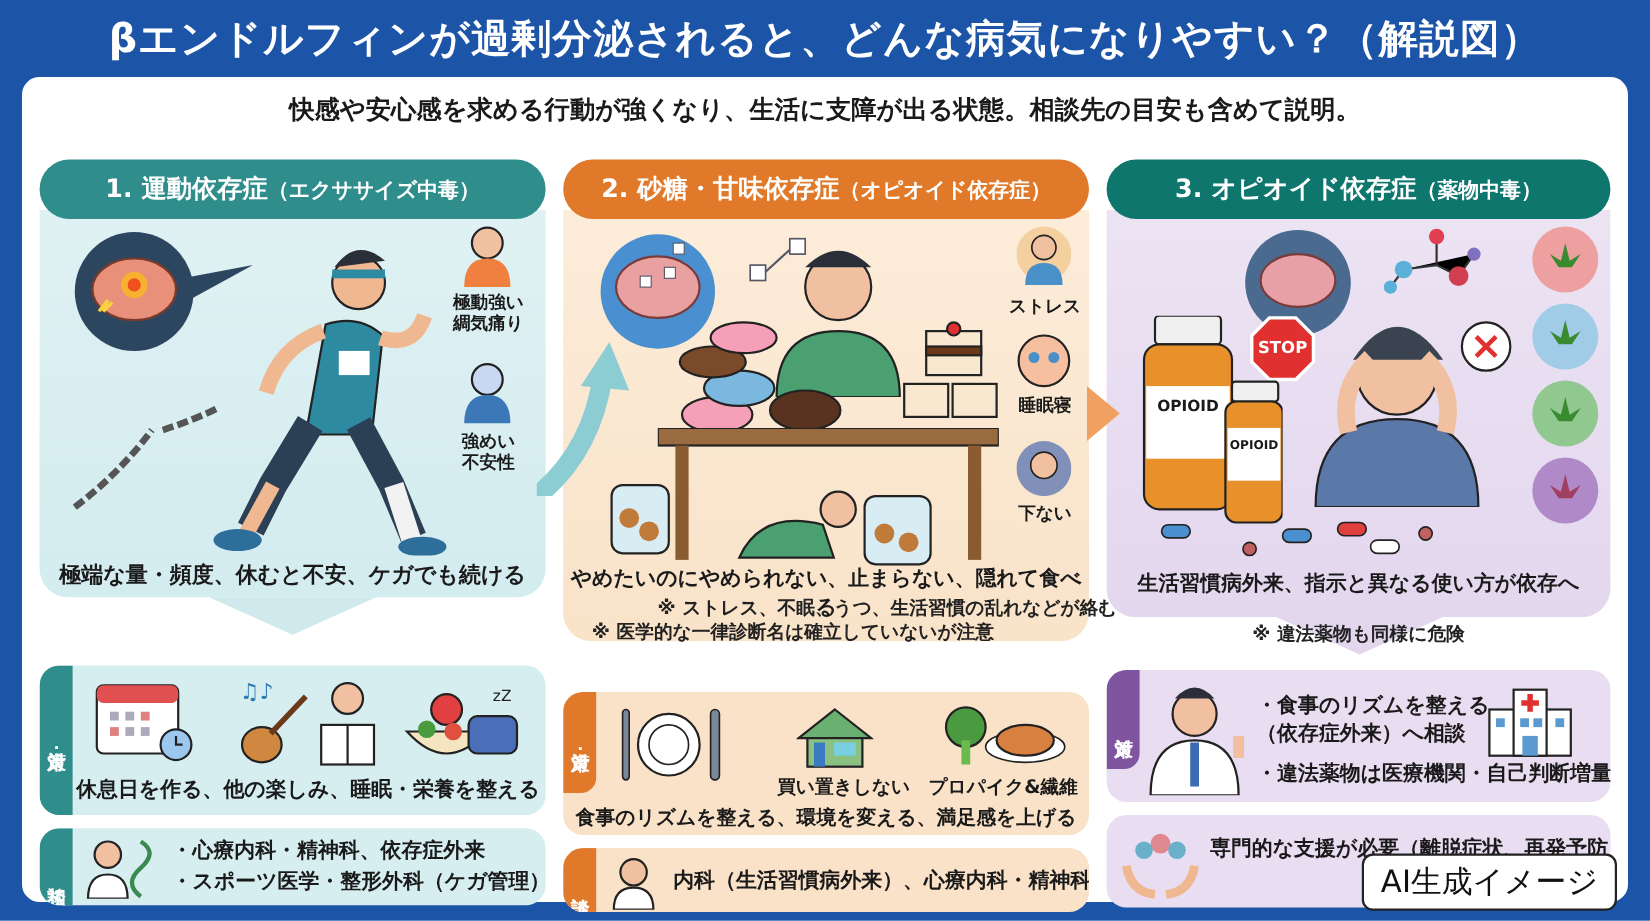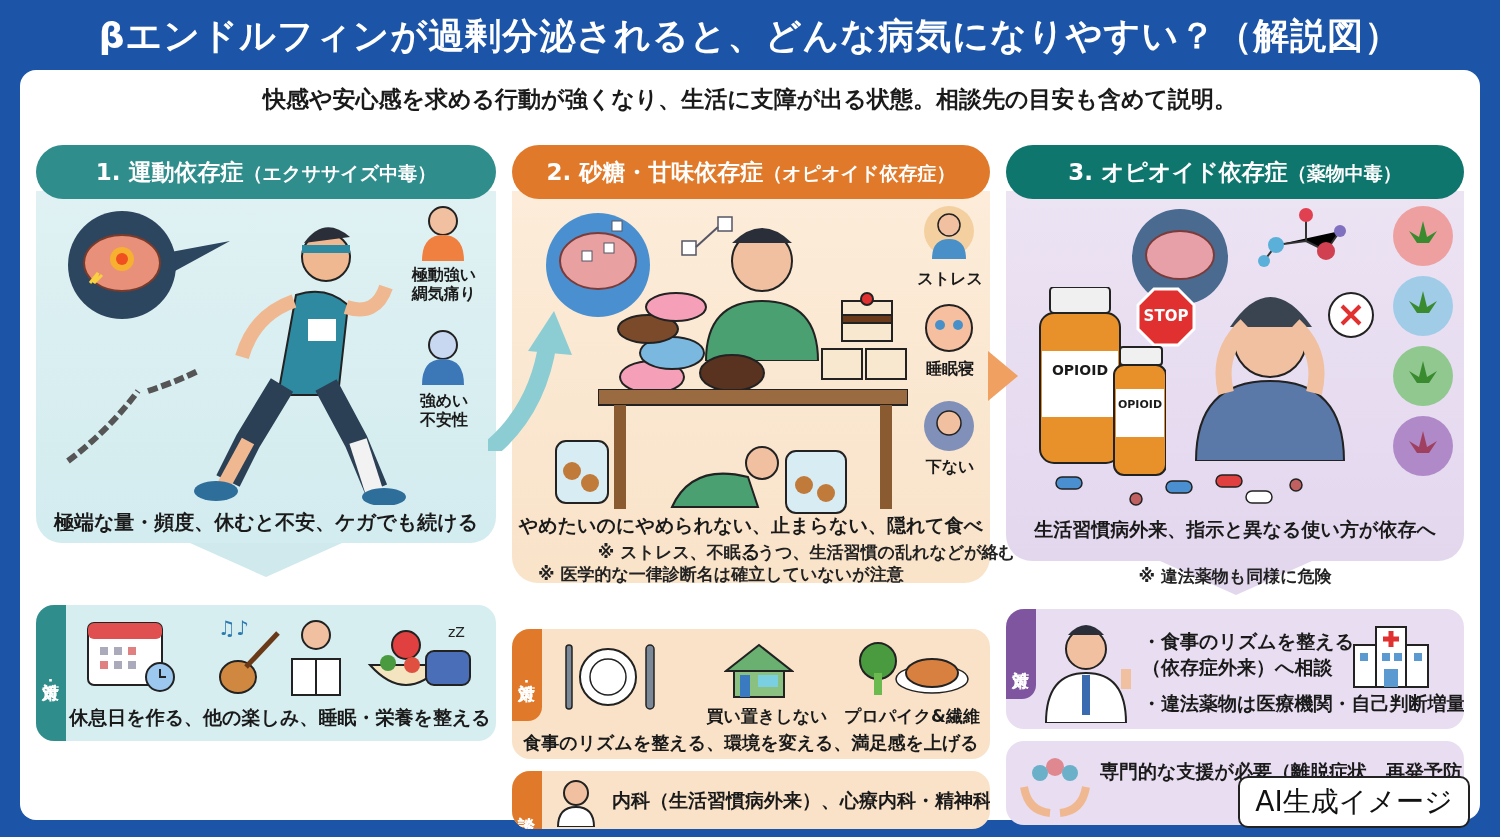--- a/index.html
+++ b/index.html
@@ -168,20 +168,30 @@
         <circle cx="40" cy="30" r="14" fill="#e04040" stroke="#222" stroke-width="2"></circle>
         <path d="M4 50 q36 40 72 0z" fill="#f4e4c0" stroke="#222" stroke-width="2"></path>
         <circle cx="22" cy="48" r="8" fill="#4a9a40"></circle>
           <circle cx="46" cy="50" r="8" fill="#e05040"></circle>
         <rect x="60" y="36" width="44" height="34" rx="8" fill="#4a6fb8" stroke="#222" stroke-width="2"></rect>
         <text x="82" y="22" font-size="14" fill="#222">zZ</text>
       </svg>
       <div class="caption" style="top:100px;left:14px;font-size:19px">休息日を作る、他の楽しみ、睡眠・栄養を整える</div>
     </div>
 
+    <div class="box t" style="left:0;top:608px;width:460px;height:70px">
+      <div class="tag t" style="writing-mode:vertical-rl;padding-top:10px;line-height:30px">相談</div>
+      <svg class="icon-svg" style="left:40px;top:8px" width="80" height="56" viewBox="0 0 80 56">
+        <circle cx="22" cy="16" r="12" fill="#f0c0a0" stroke="#222" stroke-width="2"></circle>
+        <path d="M4 56 q0 -22 18 -22 q18 0 18 22z" fill="#fff" stroke="#222" stroke-width="2"></path>
+        <path d="M52 4 q16 10 0 24 q-16 14 0 26" stroke="#3a8a50" stroke-width="4" fill="none"></path>
+      </svg>
+      <div class="list-line" style="position:absolute;left:120px;top:6px">・心療内科・精神科、依存症外来</div>
+      <div class="list-line" style="position:absolute;left:120px;top:34px">・スポーツ医学・整形外科（ケガ管理）</div>
+    </div>
   </div>
 
   <div class="col col2">
     <div class="pill orange">
       <span>2.</span>
       <span>砂糖・甘味依存症</span><span class="small">（オピオイド依存症）</span>
     </div>
     <div class="illus o" style="height:392px">
       <svg class="icon-svg" style="left:30px;top:20px" width="120" height="110" viewBox="0 0 120 110">
         <circle cx="56" cy="54" r="52" fill="#4a90d0"></circle>

